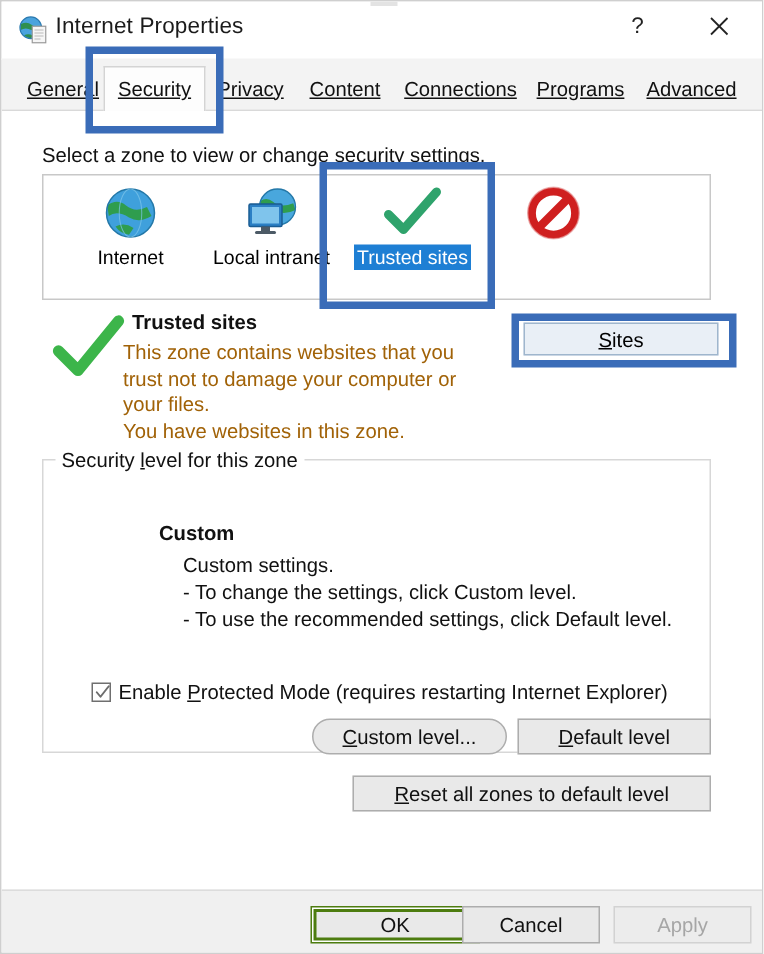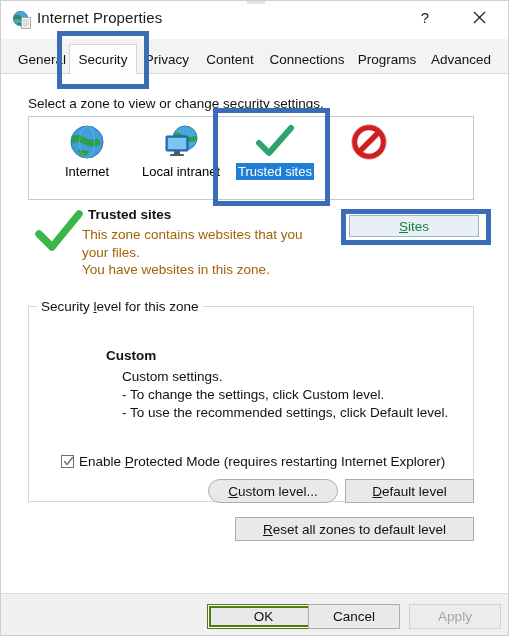--- a/index.html
+++ b/index.html
@@ -84,20 +84,21 @@
     top: 5px;
     height: 30px;
     display: flex;
     align-items: center;
     justify-content: center;
     font-size: 13.5px;
     color: #111;
     white-space: nowrap;
     box-sizing: border-box;
     background: transparent;
+    text-decoration: underline;
   }
   .tab.active {
     background: #fdfdfd;
     border: 1px solid #d4d4d4;
     border-bottom: none;
     z-index: 2;
   }
 
   
   #page {
@@ -178,21 +179,21 @@
 
   
   #sites-btn {
     position: absolute;
     left: 348px; top: 141px;
     width: 130px; height: 22px;
     background: #e9eff6;
     border: 1px solid #9fb6cd;
     box-sizing: border-box;
     font-size: 13.5px;
-    color: #15803d;
+    color: #000000;
     display: flex;
     align-items: center;
     justify-content: center;
   }
 
   
   #seclevel-group {
     position: absolute;
     left: 27px; top: 232px;
     width: 446px; height: 196px;
@@ -430,20 +431,21 @@
     <div id="desc-check">
       <svg width="50" height="50" viewBox="0 0 50 50">
         <path d="M5 25 L18 38 L45 5" fill="none" stroke="#3cb54a" stroke-width="7.5" stroke-linecap="round" stroke-linejoin="round"></path>
       </svg>
     </div>
 
     <div id="desc-title">Trusted sites</div>
 
     <div id="desc-body">
       <div>This zone contains websites that you</div>
+      <div>trust not to damage your computer or</div>
       <div>your files.</div>
       <div>You have websites in this zone.</div>
     </div>
 
     <div id="sites-btn">
       <span><u>S</u><span></span>ites</span>
     </div>
 
     <div id="seclevel-group"></div>
     <div id="seclevel-legend">Security <span class="u">l</span>evel for this zone</div>

